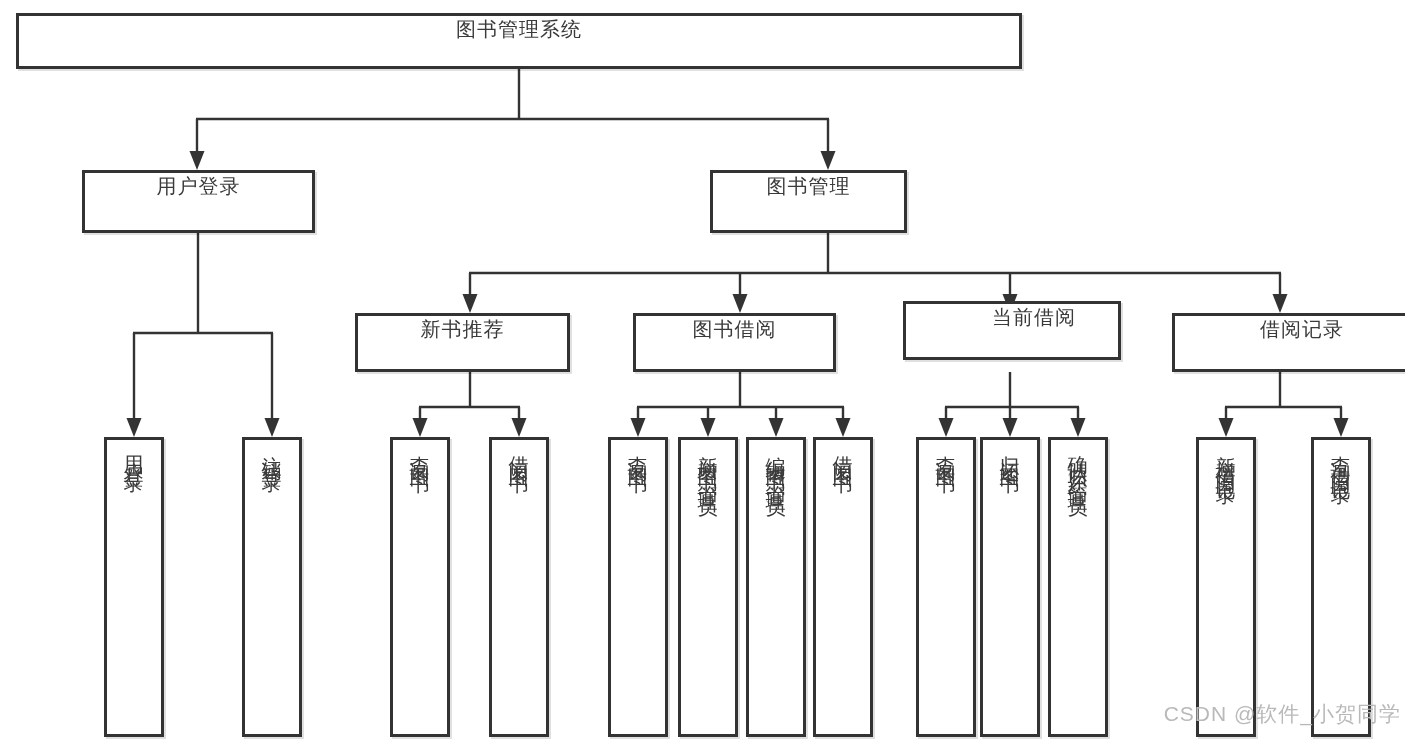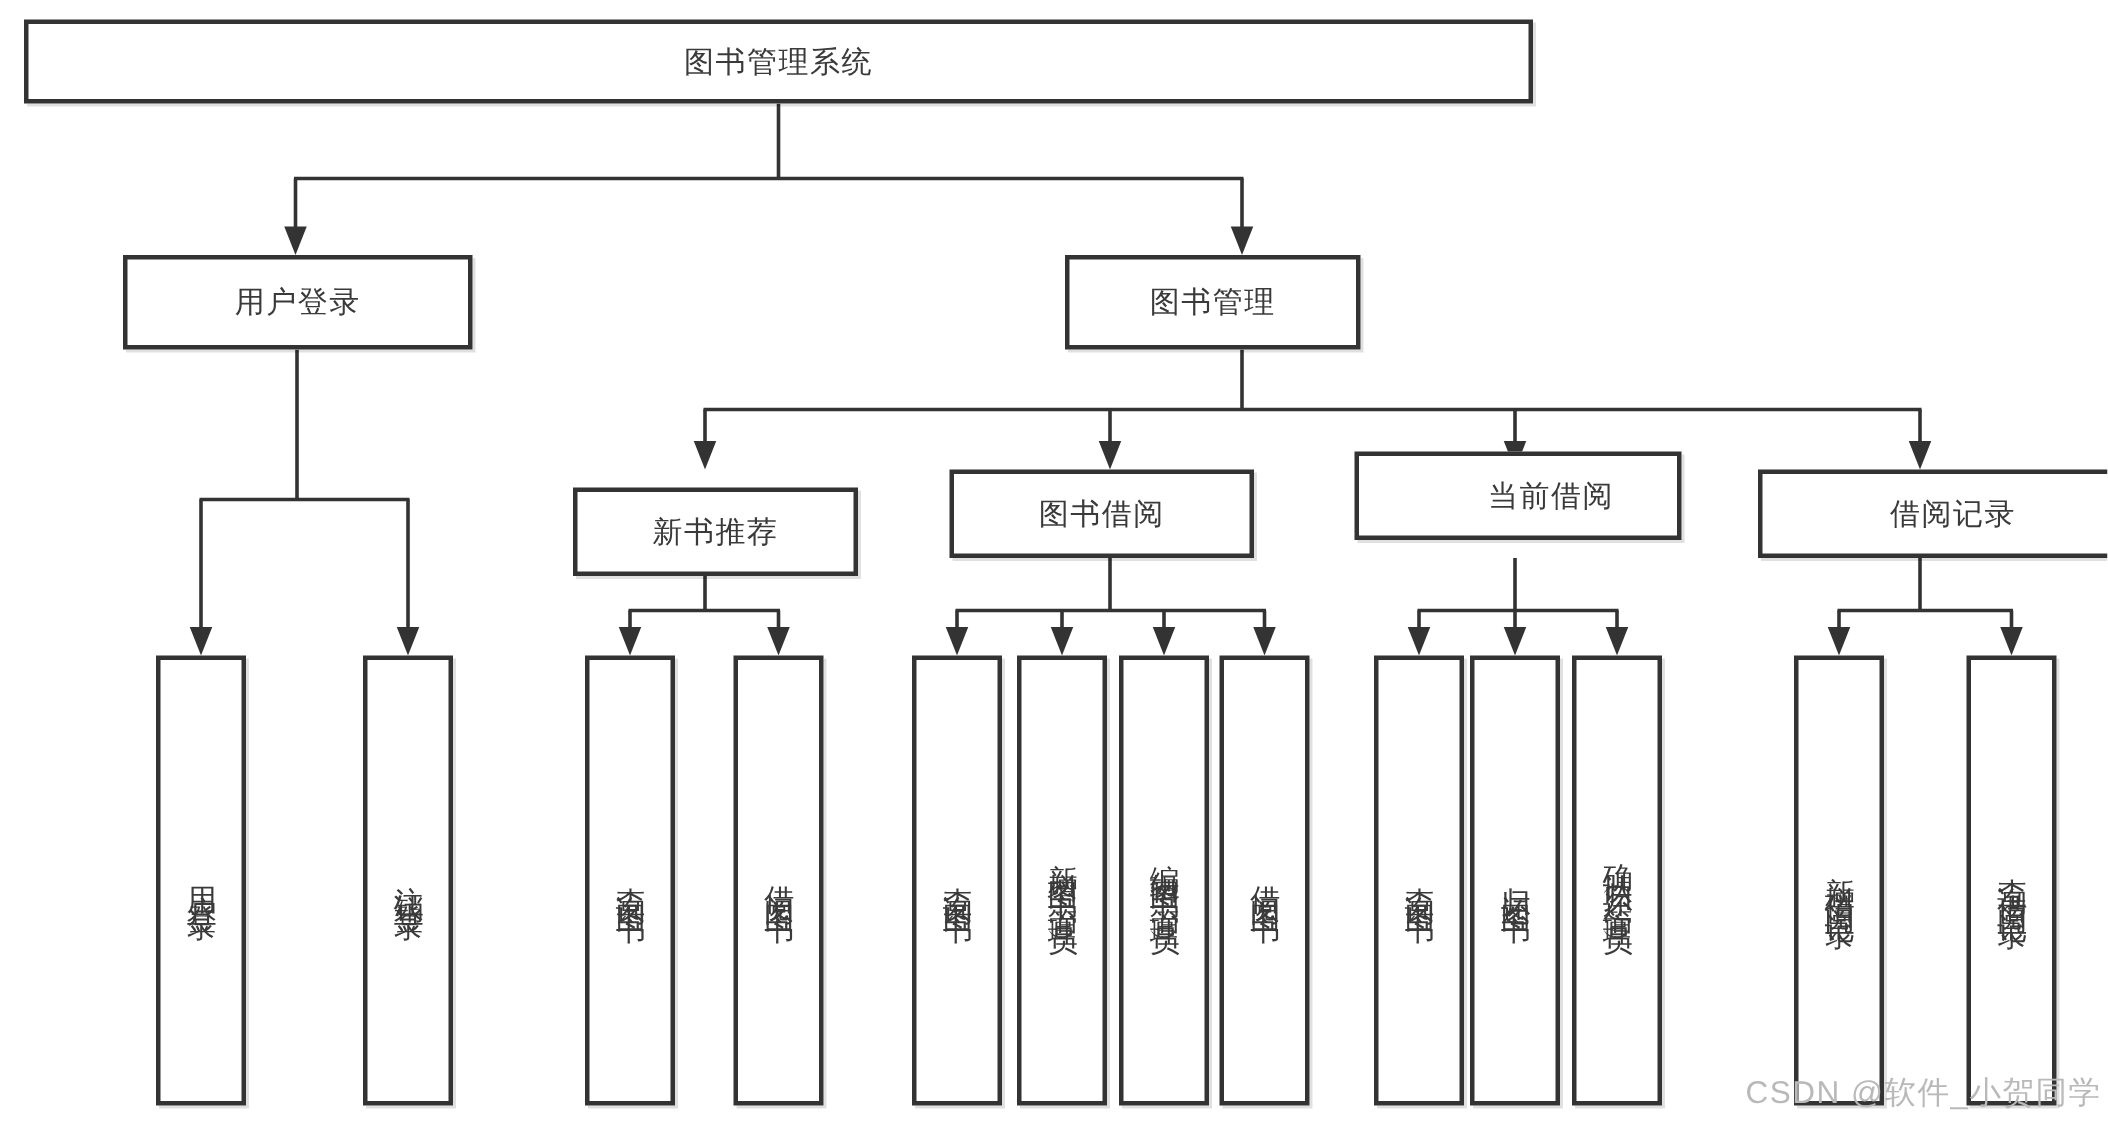--- a/index.html
+++ b/index.html
@@ -17,41 +17,41 @@
     width: 1405px; height: 747px;
     pointer-events: none;
   }
   .node {
     position: absolute;
     box-sizing: border-box;
     background: #ffffff;
     border: 3px solid #333333;
     box-shadow: 2px 2px 0 rgba(0,0,0,0.12);
     display: flex;
-    align-items: center;
+    align-items: flex-start;
     justify-content: center;
     color: #3a3a3a;
     font-size: 20px;
     letter-spacing: 1px;
     white-space: nowrap;
   }
   .leaf {
     font-size: 20px;
     letter-spacing: 0;
   }
   .leaf .vtext {
     writing-mode: vertical-rl;
     text-orientation: mixed;
     letter-spacing: 6px;
     line-height: 1;
   }
   .watermark {
     position: absolute;
     right: 4px;
-    bottom: 5px;
+    bottom: 19px;
     font-size: 21px;
     color: #b9b9b9;
     letter-spacing: 1px;
     white-space: nowrap;
   }
 </style>
 </head>
 <body>
 
 <div class="canvas">
@@ -126,21 +126,21 @@
     <span>图书管理系统</span>
   </div>
 
   <div class="node" style="left:82px; top:170px; width:233px; height:63px;">
     <span>用户登录</span>
   </div>
   <div class="node" style="left:710px; top:170px; width:197px; height:63px;">
     <span>图书管理</span>
   </div>
 
-  <div class="node" style="left:382px; top:313px; width:190px; height:59px;margin-top:12px;">
+  <div class="node" style="left:355px; top:313px; width:215px; height:59px;">
     <span>新书推荐</span>
   </div>
   <div class="node" style="left:633px; top:313px; width:203px; height:59px;">
     <span>图书借阅</span>
   </div>
   <div class="node" style="left:903px; top:301px; width:218px; height:59px;padding-left:44px;">
     <span>当前借阅</span>
   </div>
   <div class="node" style="left:1172px; top:313px; width:260px; height:59px;">
     <span>借阅记录</span>

